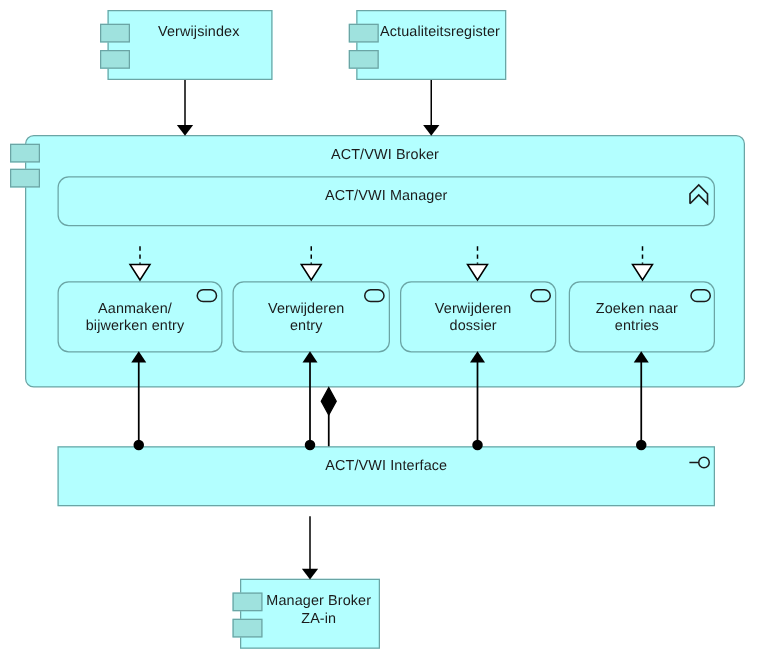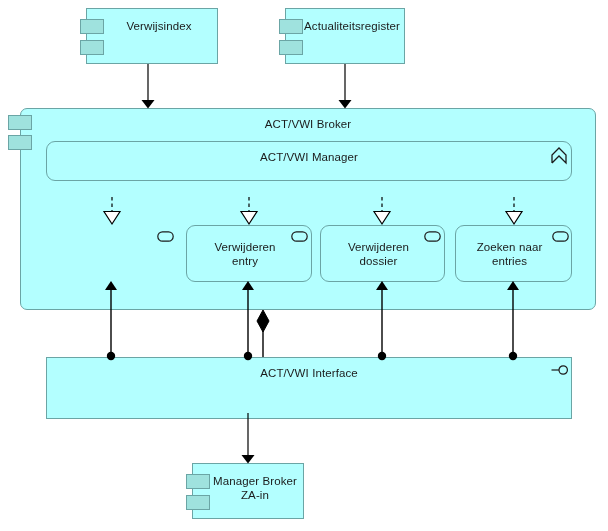--- a/index.html
+++ b/index.html
@@ -94,20 +94,24 @@
   <div class="tab" style="left:8px; top:135px;"></div>
 
   <div class="node node-rounded" style="left:46px; top:141px; width:526px; height:40px;">
     <div class="node-label container-label">ACT/VWI Manager</div>
   </div>
 
   <svg class="icon-svg" style="left:550px; top:145px;" width="18" height="20" viewBox="0 0 18 20">
     <polyline points="2,18 2,10 9,3 16,10 16,18 9,11 2,18" fill="none" stroke="#1b1b1b" stroke-width="1.3" stroke-linejoin="miter"></polyline>
   </svg>
 
+  <div class="node node-rounded" style="left:46px; top:225px; width:132px; height:57px;">
+    <div class="node-label svc-label">Aanmaken/
+bijwerken entry</div>
+  </div>
   <svg class="icon-svg" style="left:157px; top:231px;" width="17" height="11" viewBox="0 0 17 11">
     <rect x="0.8" y="0.8" width="15.4" height="9.4" rx="4.7" ry="4.7" fill="none" stroke="#1b1b1b" stroke-width="1.2"></rect>
   </svg>
 
   <div class="node node-rounded" style="left:186px; top:225px; width:126px; height:57px;">
     <div class="node-label svc-label">Verwijderen
 entry</div>
   </div>
   <svg class="icon-svg" style="left:291px; top:231px;" width="17" height="11" viewBox="0 0 17 11">
     <rect x="0.8" y="0.8" width="15.4" height="9.4" rx="4.7" ry="4.7" fill="none" stroke="#1b1b1b" stroke-width="1.2"></rect>
@@ -122,21 +126,21 @@
   </svg>
 
   <div class="node node-rounded" style="left:455px; top:225px; width:117px; height:57px;padding-left:39px;">
     <div class="node-label svc-label">Zoeken naar
 entries</div>
   </div>
   <svg class="icon-svg" style="left:552px; top:231px;" width="17" height="11" viewBox="0 0 17 11">
     <rect x="0.8" y="0.8" width="15.4" height="9.4" rx="4.7" ry="4.7" fill="none" stroke="#1b1b1b" stroke-width="1.2"></rect>
   </svg>
 
-  <div class="node" style="left:46px; top:357px; width:526px; height:62px;">
+  <div class="node" style="left:46px; top:357px; width:526px; height:48px;">
     <div class="node-label container-label">ACT/VWI Interface</div>
   </div>
   <svg class="icon-svg" style="left:551px; top:363px;" width="20" height="14" viewBox="0 0 20 14">
     <line x1="0.5" y1="7" x2="8" y2="7" stroke="#1b1b1b" stroke-width="1.2"></line>
     <circle cx="12.2" cy="7" r="4.2" fill="none" stroke="#1b1b1b" stroke-width="1.2"></circle>
   </svg>
 
   <div class="node" style="left:192px; top:463px; width:112px; height:56px;">
     <div class="node-label comp-label">Manager Broker
 ZA-in</div>

